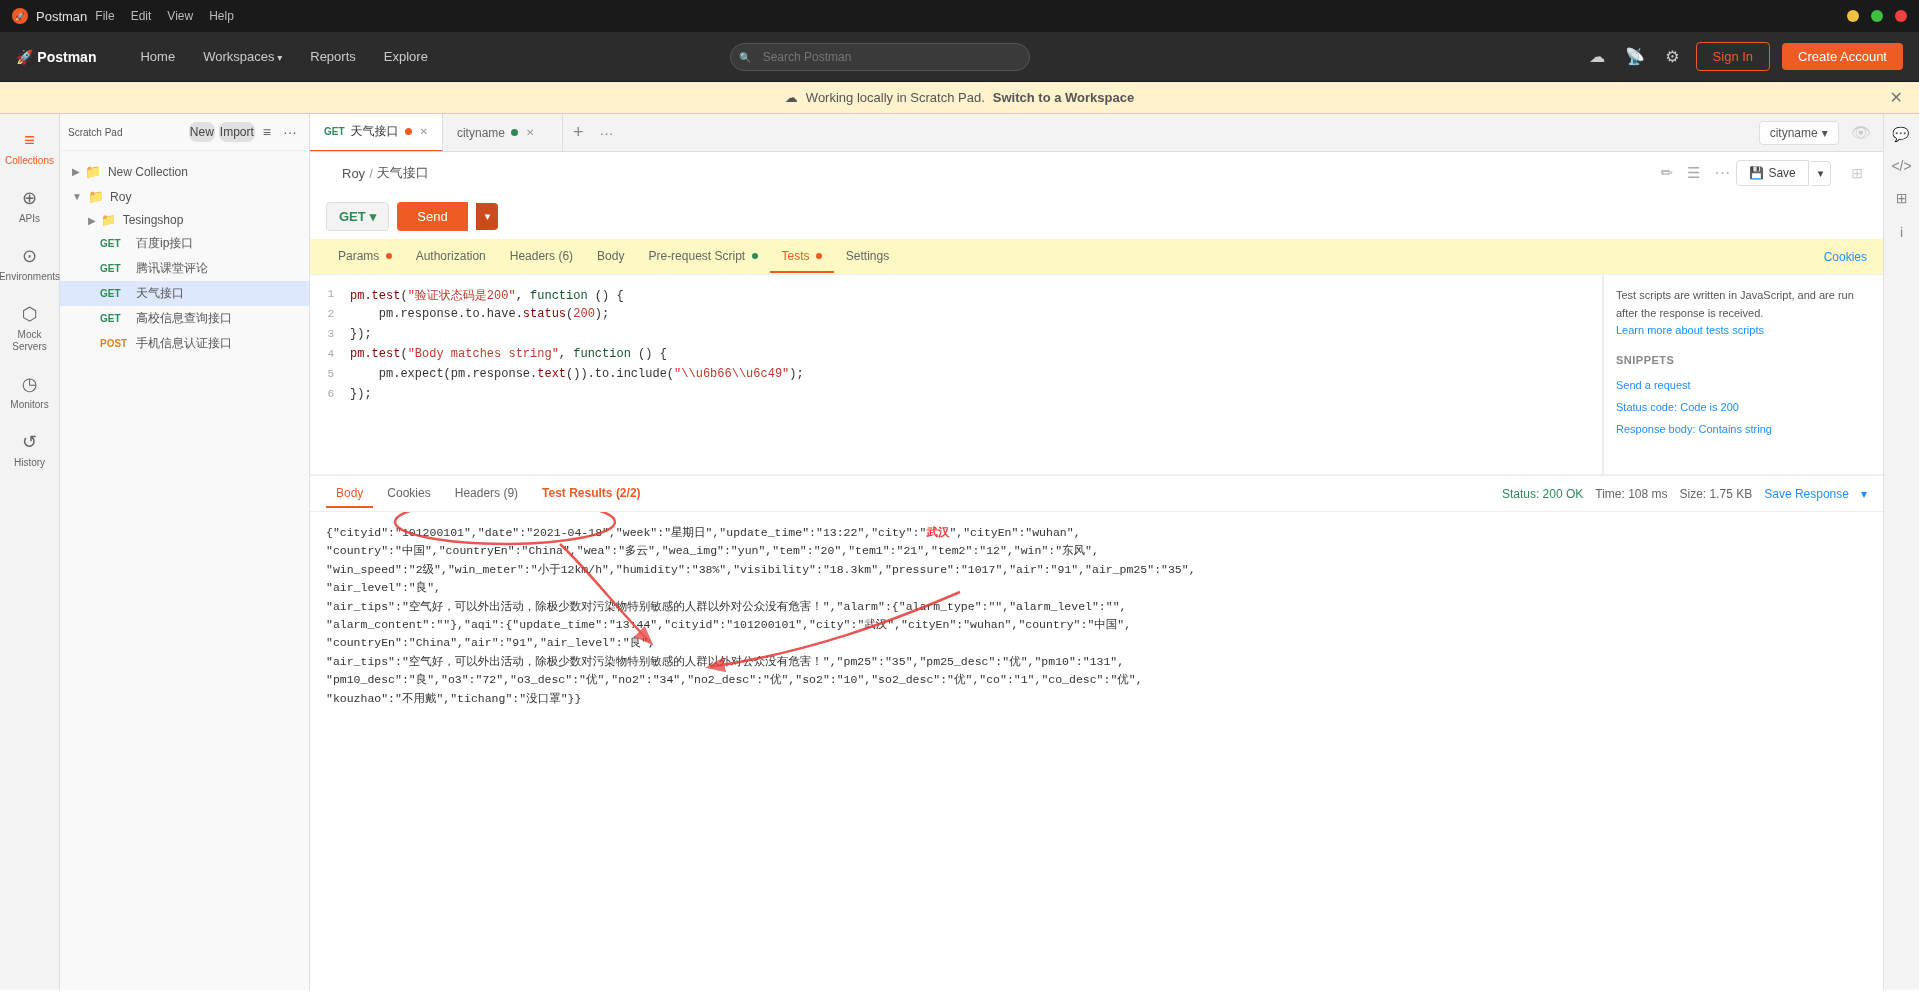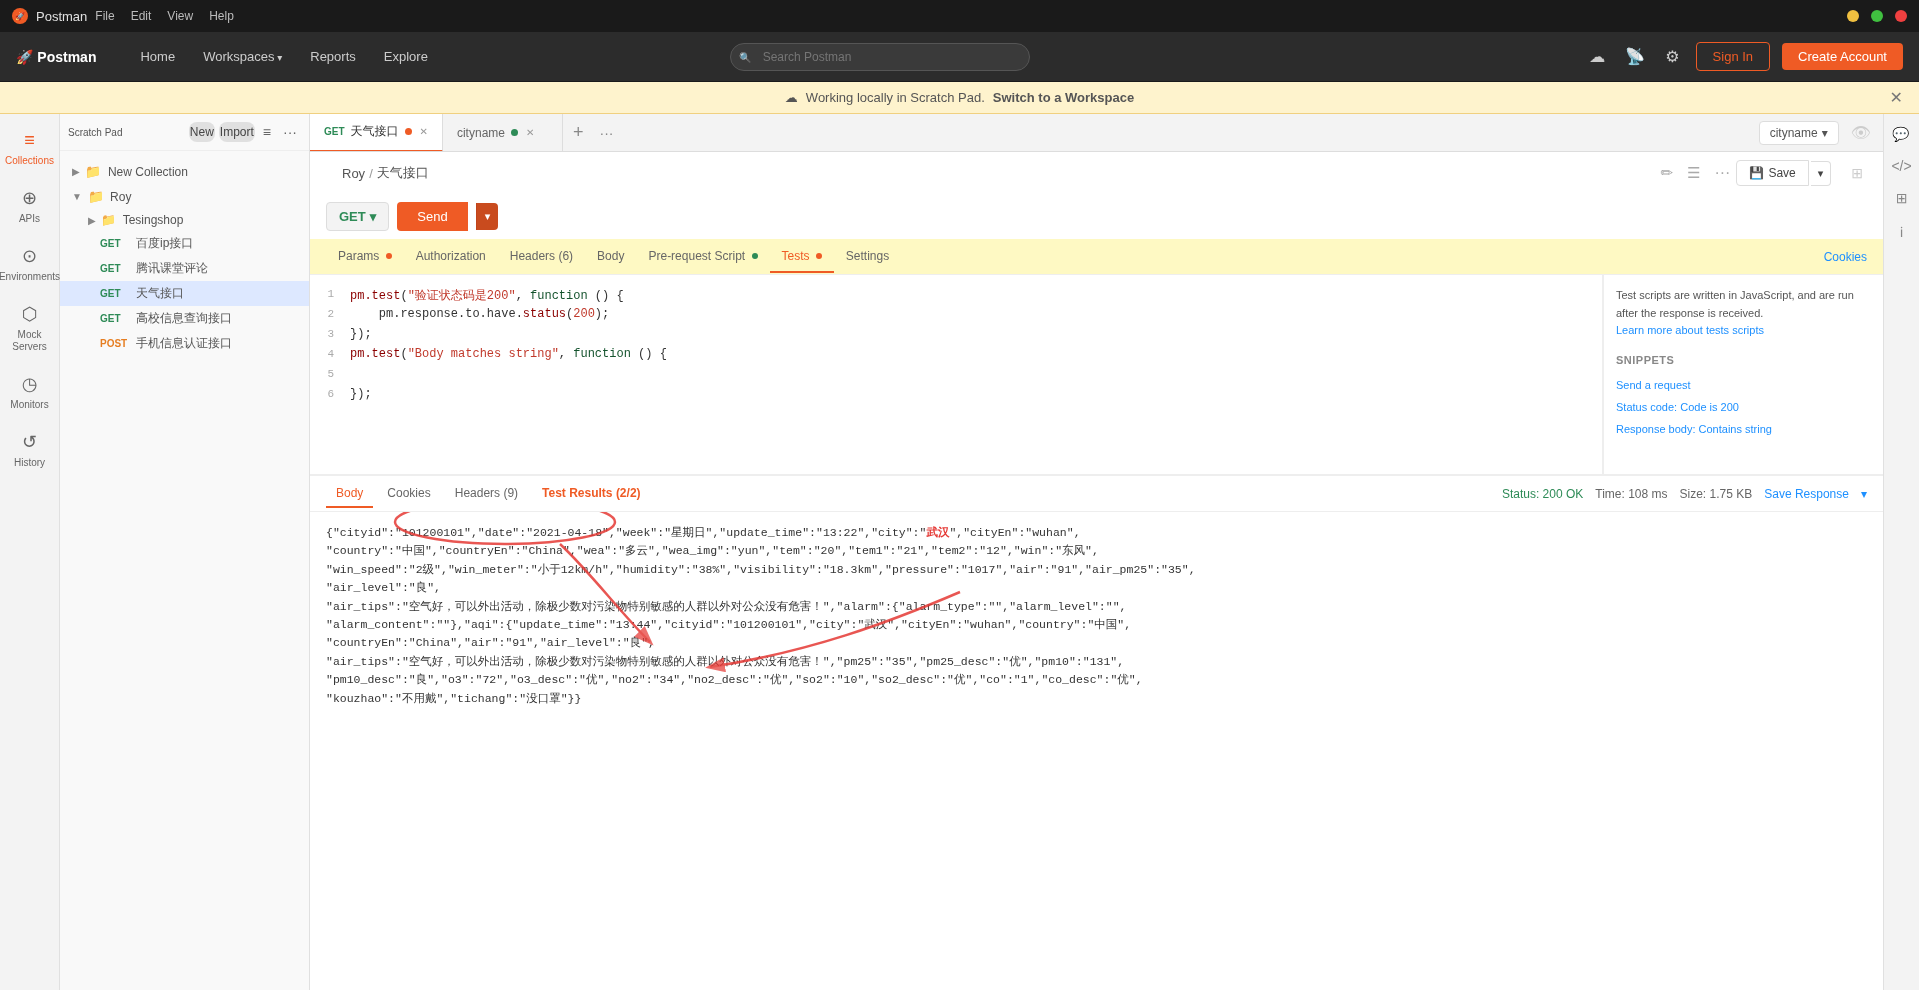--- a/index.html
+++ b/index.html
@@ -372,20 +372,21 @@
         <div class="code-line">
           <span class="line-num">3</span>
           <span class="line-content">});</span>
         </div>
         <div class="code-line">
           <span class="line-num">4</span>
           <span class="line-content"><span class="fn-name">pm.test</span><span class="paren">(</span><span class="str">"Body matches string"</span>, <span class="kw">function</span> () {</span>
         </div>
         <div class="code-line">
           <span class="line-num">5</span>
+          <span class="line-content">    pm.expect(pm.response.<span class="fn-name">text</span>()).to.include(<span class="str">"\\u6b66\\u6c49"</span>);</span>
         </div>
         <div class="code-line">
           <span class="line-num">6</span>
           <span class="line-content">});</span>
         </div>
       </div>
 
       <div class="right-panel">
         <div class="right-panel-content">
           <p>Test scripts are written in JavaScript, and are run after the response is received.</p>

